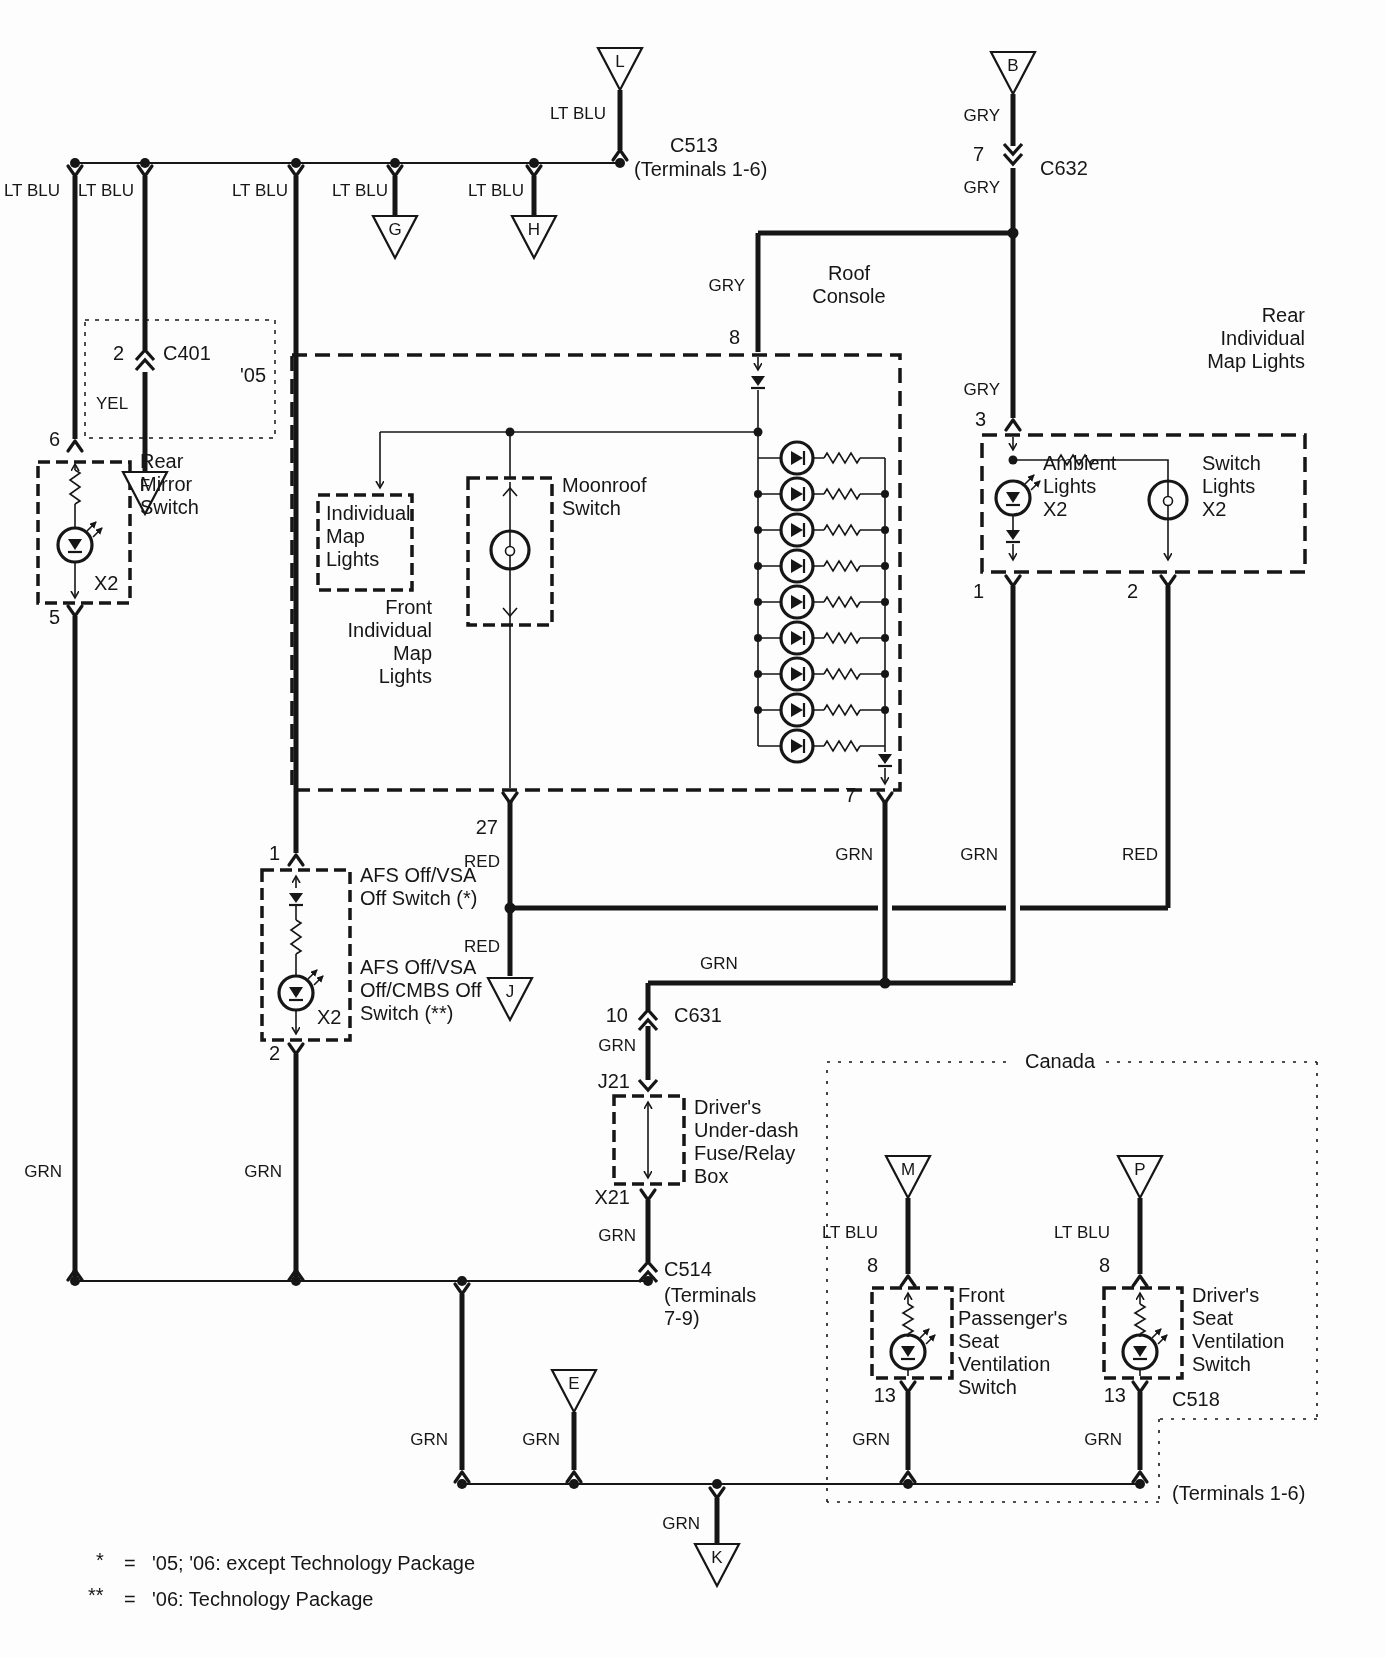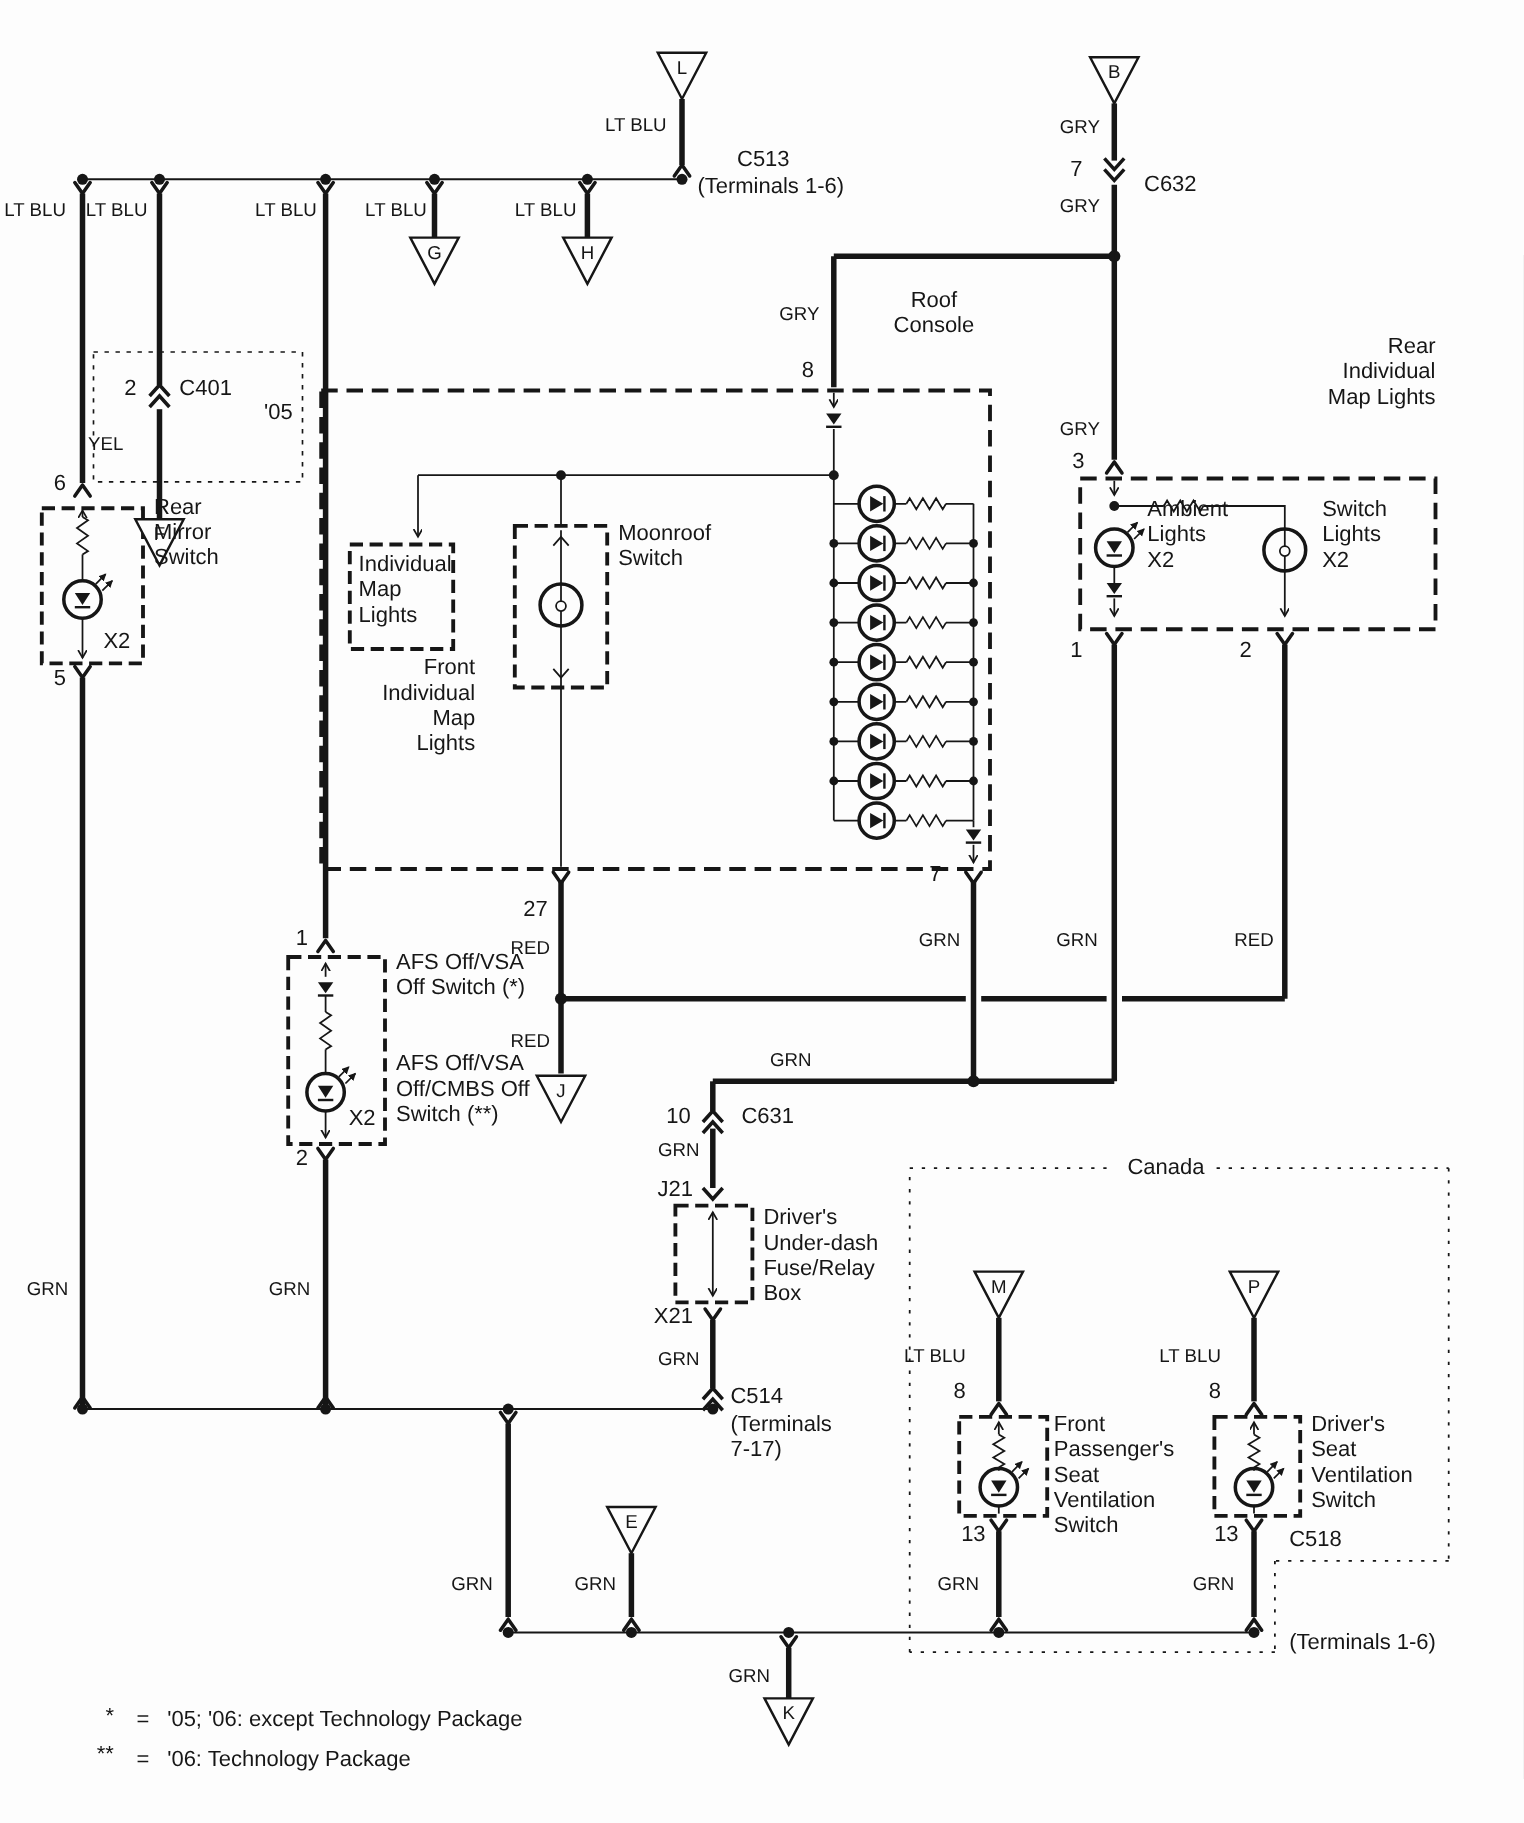--- a/index.html
+++ b/index.html
@@ -422,21 +422,21 @@
 
 <div class="lbl rt" style="left:36px;top:428px;width:24px">6</div>
 <div class="lbl rt" style="left:36px;top:606px;width:24px">5</div>
 <div class="lbl" style="left:140px;top:450px">Rear
 Mirror
 Switch</div>
 <div class="lbl" style="left:94px;top:572px">X2</div>
 
 <div class="lbl rt" style="left:100px;top:342px;width:24px">2</div>
 <div class="lbl" style="left:163px;top:342px">C401</div>
-<div class="lbl sm" style="left:80px;top:394px">YEL</div>
+<div class="lbl sm" style="left:96px;top:394px">YEL</div>
 <div class="lbl" style="left:240px;top:364px">'05</div>
 
 <div class="lbl rt" style="left:256px;top:842px;width:24px">1</div>
 <div class="lbl rt" style="left:256px;top:1042px;width:24px">2</div>
 <div class="lbl" style="left:317px;top:1006px">X2</div>
 <div class="lbl" style="left:360px;top:864px">AFS Off/VSA
 Off Switch (*)</div>
 <div class="lbl" style="left:360px;top:956px">AFS Off/VSA
 Off/CMBS Off
 Switch (**)</div>
@@ -449,21 +449,21 @@
 <div class="lbl sm rt" style="left:592px;top:1036px;width:44px">GRN</div>
 <div class="lbl rt" style="left:584px;top:1070px;width:46px">J21</div>
 <div class="lbl" style="left:694px;top:1096px">Driver's
 Under-dash
 Fuse/Relay
 Box</div>
 <div class="lbl rt" style="left:580px;top:1186px;width:50px">X21</div>
 <div class="lbl sm rt" style="left:592px;top:1226px;width:44px">GRN</div>
 <div class="lbl" style="left:664px;top:1258px">C514</div>
 <div class="lbl" style="left:664px;top:1284px">(Terminals
-7-17)</div>
+7-9)</div>
 
 <div class="lbl sm rt" style="left:404px;top:1430px;width:44px">GRN</div>
 <div class="lbl sm rt" style="left:516px;top:1430px;width:44px">GRN</div>
 <div class="lbl sm rt" style="left:656px;top:1514px;width:44px">GRN</div>
 
 <div class="lbl ctr" style="left:1012px;top:1050px;width:96px">Canada</div>
 <div class="lbl sm rt" style="left:818px;top:1223px;width:60px">LT BLU</div>
 <div class="lbl sm rt" style="left:1050px;top:1223px;width:60px">LT BLU</div>
 <div class="lbl rt" style="left:854px;top:1254px;width:24px">8</div>
 <div class="lbl rt" style="left:1086px;top:1254px;width:24px">8</div>

